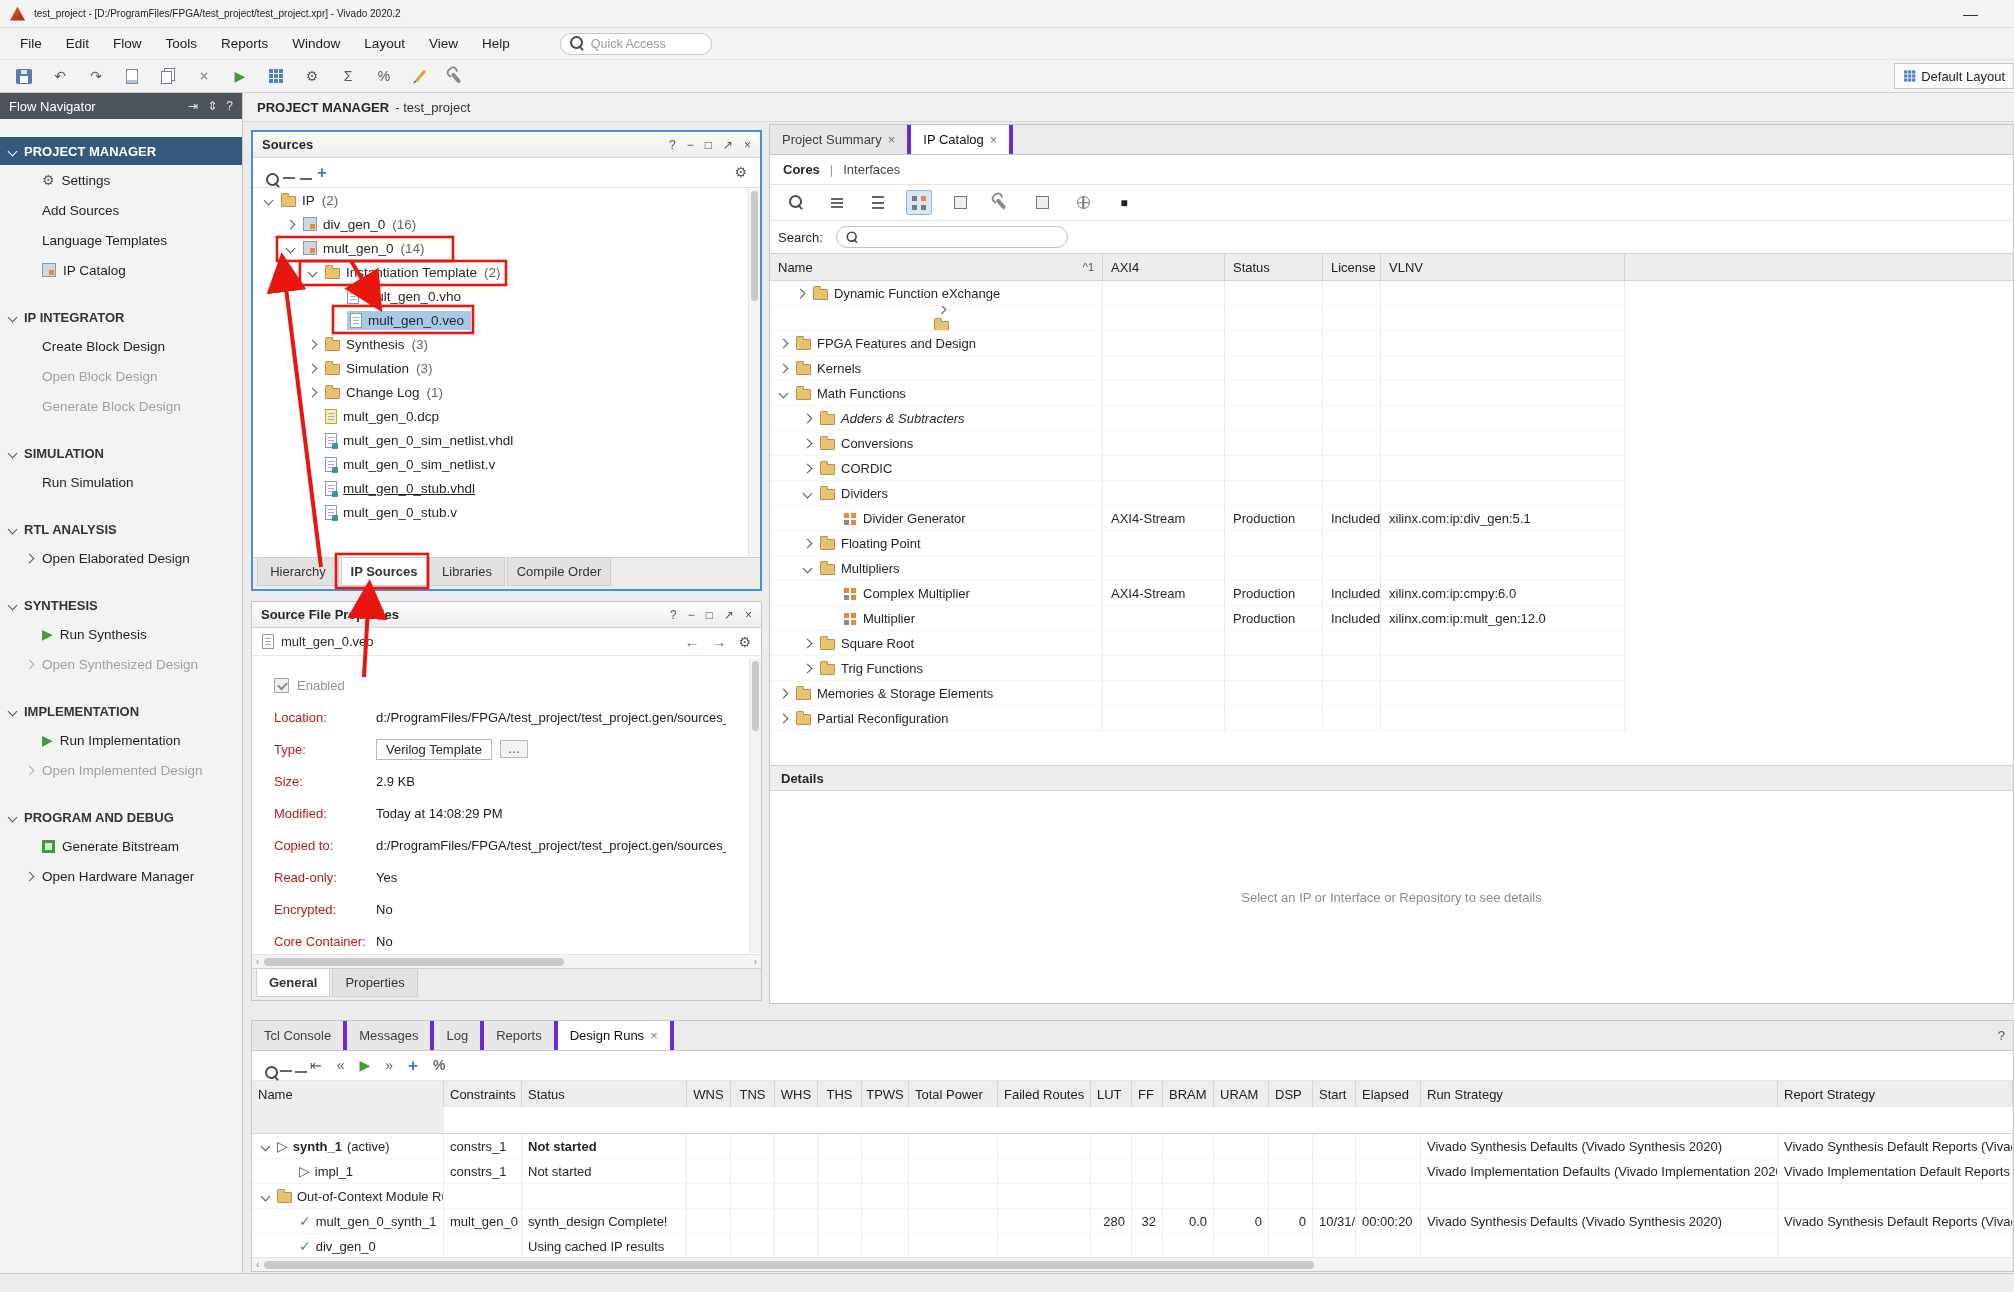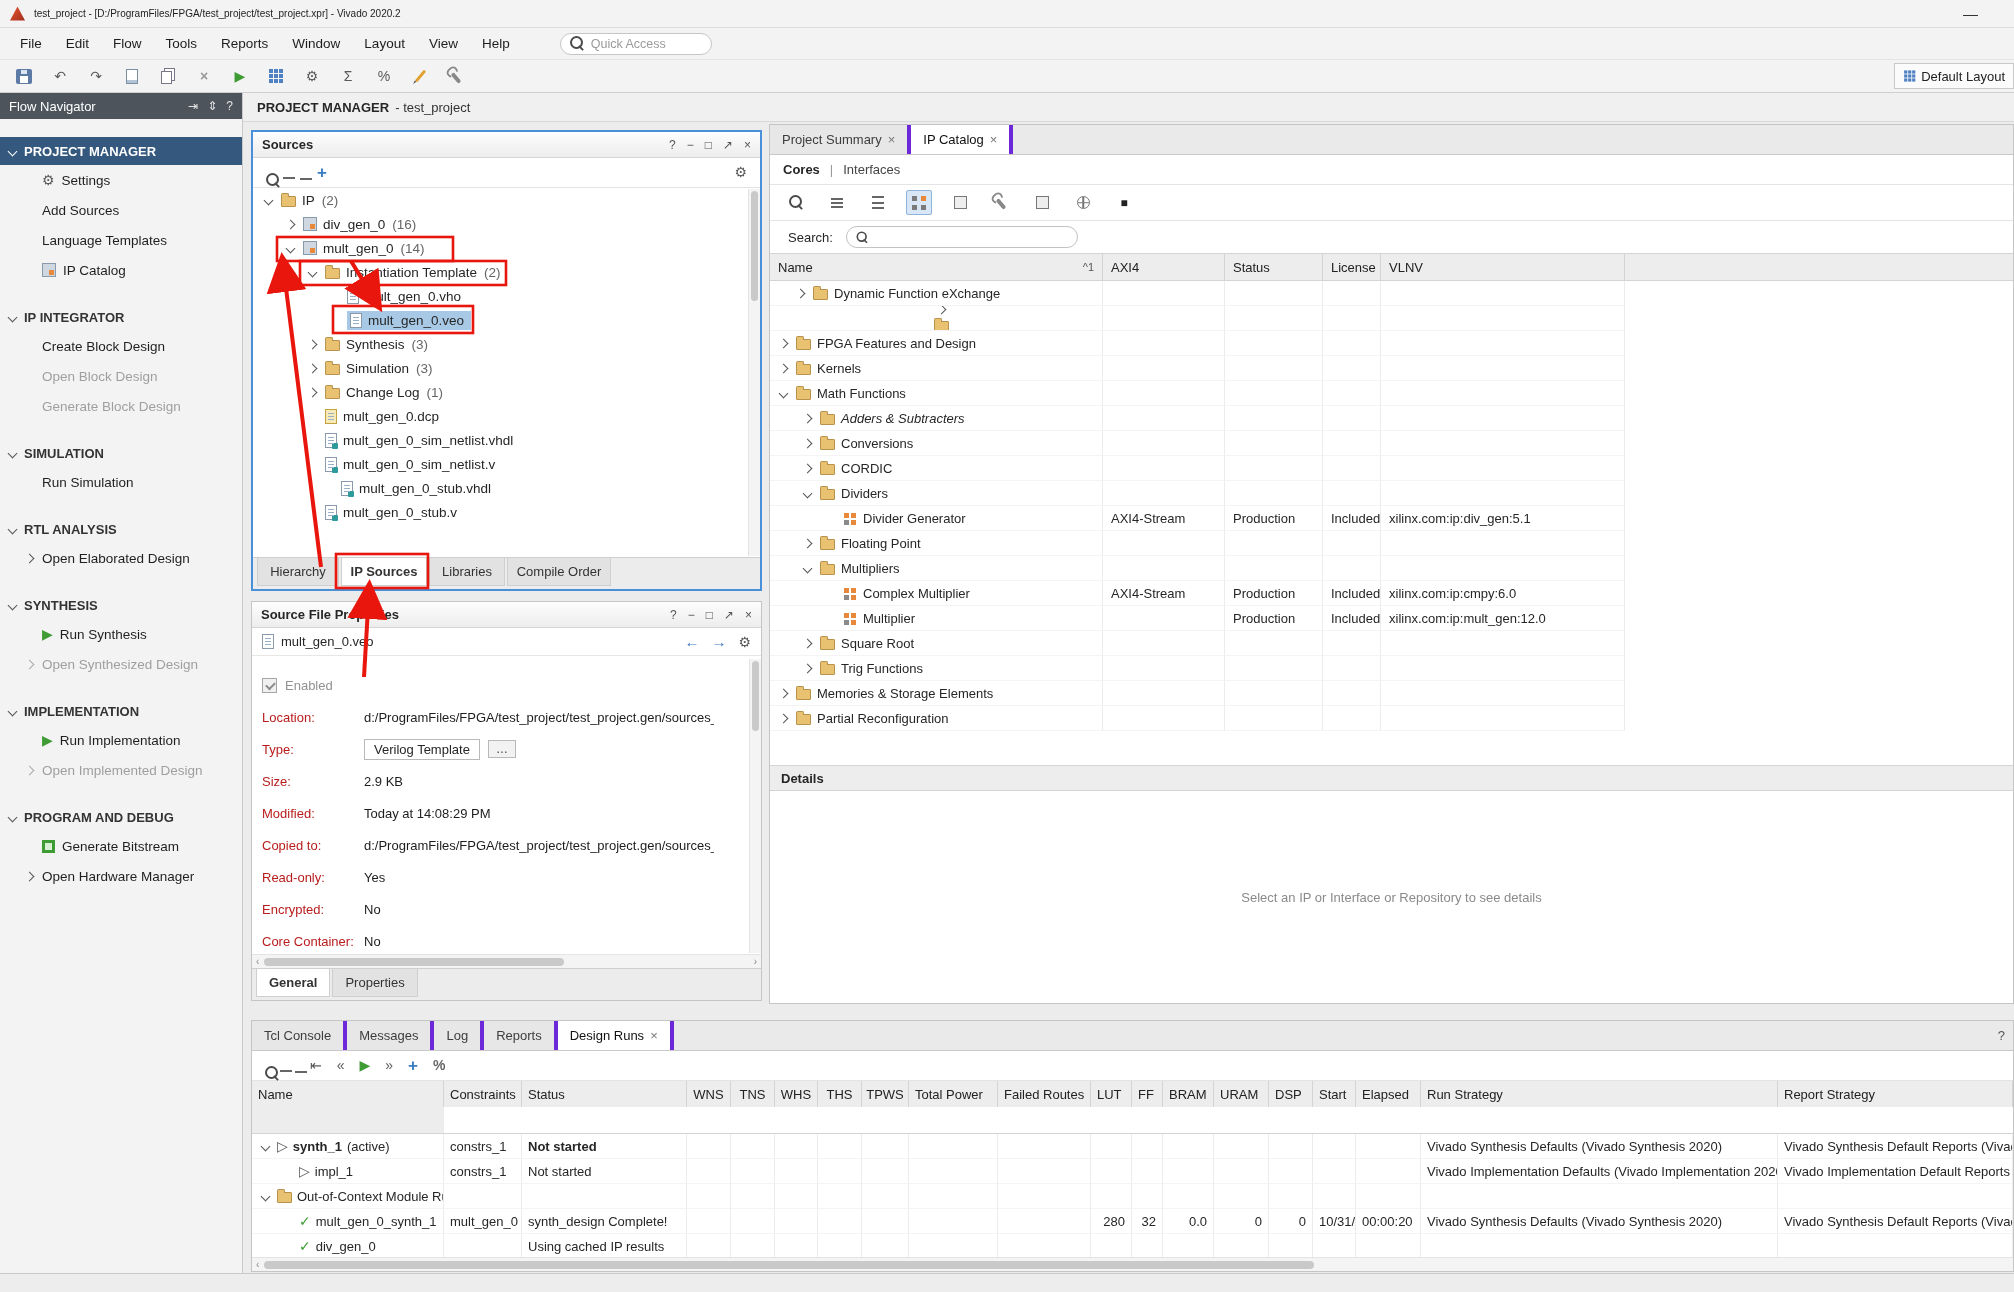--- a/index.html
+++ b/index.html
@@ -97,21 +97,21 @@
 .tree{position:absolute;left:0;right:12px;top:56px;bottom:32px;overflow:hidden;background:#fff}
 .trow{height:24px;display:flex;align-items:center;gap:6px;font-size:13.5px;white-space:nowrap}
 .chevslot{width:14px;display:flex;justify-content:center;flex:none}
 .selwrap{display:flex;align-items:center;gap:6px;background:#a8c9e6;padding:2px 7px 2px 3px}
 .tcount{color:#666;margin-left:1px}
 
 .props{left:251px;top:601px;width:511px;height:400px}
 .filerow{height:28px;display:flex;align-items:center;gap:7px;padding:0 10px;border-bottom:1px solid #e6e6e6}
 .nav-arrows{margin-left:auto;display:flex;gap:12px;color:#3b76c4;font-size:15px;align-items:center}
 .props-body{position:absolute;left:0;right:12px;top:55px;bottom:46px;overflow:hidden;padding-top:12px}
-.prow{display:flex;height:32px;align-items:center;padding-left:10px}
+.prow{display:flex;height:32px;align-items:center;padding-left:22px}
 .plabel{width:102px;color:#b91c1c;flex:none}
 .pvalue{color:#1d1d1d;white-space:nowrap;overflow:hidden;max-width:350px}
 .type-box{border:1px solid #b9b9b9;padding:2px 9px;background:#fff}
 .dots-btn{border:1px solid #b9b9b9;background:#f2f2f2;padding:1px 7px;margin-left:8px;font-size:12px;color:#444}
 .cb{width:15px;height:15px;border:1px solid #a5a5a5;background:#f0f0f0;position:relative;flex:none;margin-right:8px}
 .cb::after{content:"";position:absolute;left:3px;top:3px;width:7px;height:4px;border-left:2px solid #8a8a8a;border-bottom:2px solid #8a8a8a;transform:rotate(-45deg)}
 .enab{color:#929292}
 .hscroll{position:absolute;left:0;right:0;bottom:32px;height:14px;background:#f4f4f4;border-top:1px solid #e4e4e4;display:flex;align-items:center;padding:0 4px;color:#888;font-size:10px}
 .hthumb{height:8px;background:#c9c9c9;border-radius:4px;margin:0 5px}
 
@@ -120,21 +120,21 @@
 .dtab{display:flex;align-items:center;gap:6px;padding:0 12px;border-right:4px solid #6d28d9;background:#e7e7e7;color:#3d3d3d;font-size:13px;white-space:nowrap}
 .dtab.selected{background:#fff;color:#111}
 .dtab-close{color:#777;font-size:13px}
 .subtabs{height:30px;display:flex;align-items:center;gap:10px;padding-left:13px;border-bottom:1px solid #e4e4e4}
 .subtab-cores{font-weight:bold}
 .subtab-sep{color:#999}
 .subtab-interfaces{color:#444}
 .cattools{height:36px;display:flex;align-items:center;gap:15px;padding:0 13px;border-bottom:1px solid #e4e4e4}
 .cticon{width:26px;height:25px;display:flex;align-items:center;justify-content:center}
 .cticon.pressed{background:#d8e6f6;border:1px solid #8fb4dd;border-radius:2px}
-.catsearch{height:32px;display:flex;align-items:center;gap:13px;padding-left:18px}
+.catsearch{height:32px;display:flex;align-items:center;gap:13px;padding-left:8px}
 .searchbox{width:232px;height:22px;border:1px solid #c2c2c2;border-radius:11px;background:#fff;display:flex;align-items:center;padding:0 8px;gap:6px;color:#999}
 .cat-header,.crow{display:grid;grid-template-columns:333px 122px 98px 58px 244px 1fr}
 .cat-header{border-top:1px solid #d4d4d4;border-bottom:1px solid #d4d4d4}
 .chcell{display:flex;align-items:center;padding:0 8px;border-right:1px solid #d4d4d4;height:26px;background:#ededed;overflow:hidden;color:#222}
 .chcell:last-child{border-right:none}
 .sort{margin-left:auto;color:#555;font-size:11px}
 .crow{height:25px}
 .ccell{display:flex;align-items:center;gap:6px;padding:0 8px;border-right:1px solid #ececec;overflow:hidden;white-space:nowrap;height:25px;border-bottom:1px solid #f4f4f4;font-size:13px}
 .cfill{border-right:none;border-bottom:none}
 .details-bar{position:absolute;left:0;right:0;top:640px;height:26px;background:#ededed;border-top:1px solid #d5d5d5;border-bottom:1px solid #d5d5d5;display:flex;align-items:center;padding-left:11px;font-weight:bold}
@@ -426,21 +426,21 @@
       <div class="trow" style="padding-left: 52px;">
         <span class="chevslot"></span>
         <span class="i-doc i-vhdl"></span>
         <span>mult_gen_0_sim_netlist.vhdl</span>
       </div>
       <div class="trow" style="padding-left: 52px;">
         <span class="chevslot"></span>
         <span class="i-doc i-vhdl"></span>
         <span>mult_gen_0_sim_netlist.v</span>
       </div>
-      <div class="trow" style="padding-left: 68px;">
+      <div class="trow" style="padding-left: 52px; text-decoration: underline;">
         <span class="chevslot"></span>
         <span class="i-doc i-vhdl"></span>
         <span>mult_gen_0_stub.vhdl</span>
       </div>
       <div class="trow" style="padding-left: 52px;">
         <span class="chevslot"></span>
         <span class="i-doc i-vhdl"></span>
         <span>mult_gen_0_stub.v</span>
       </div>
     </div>

